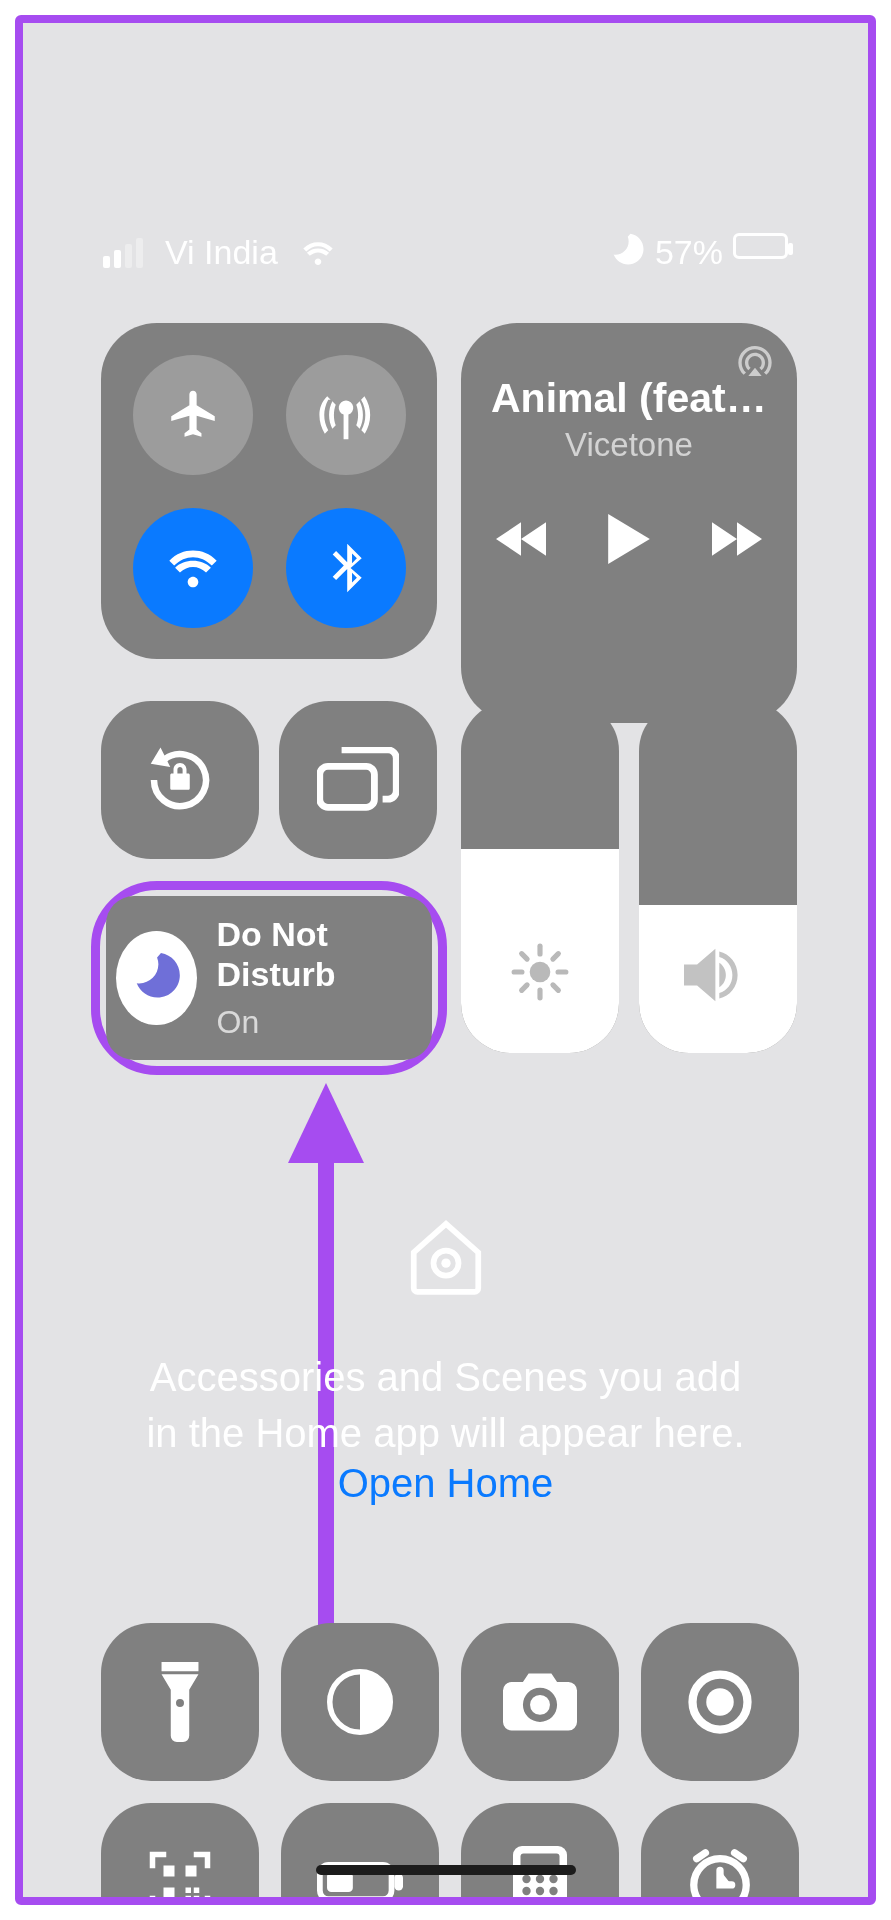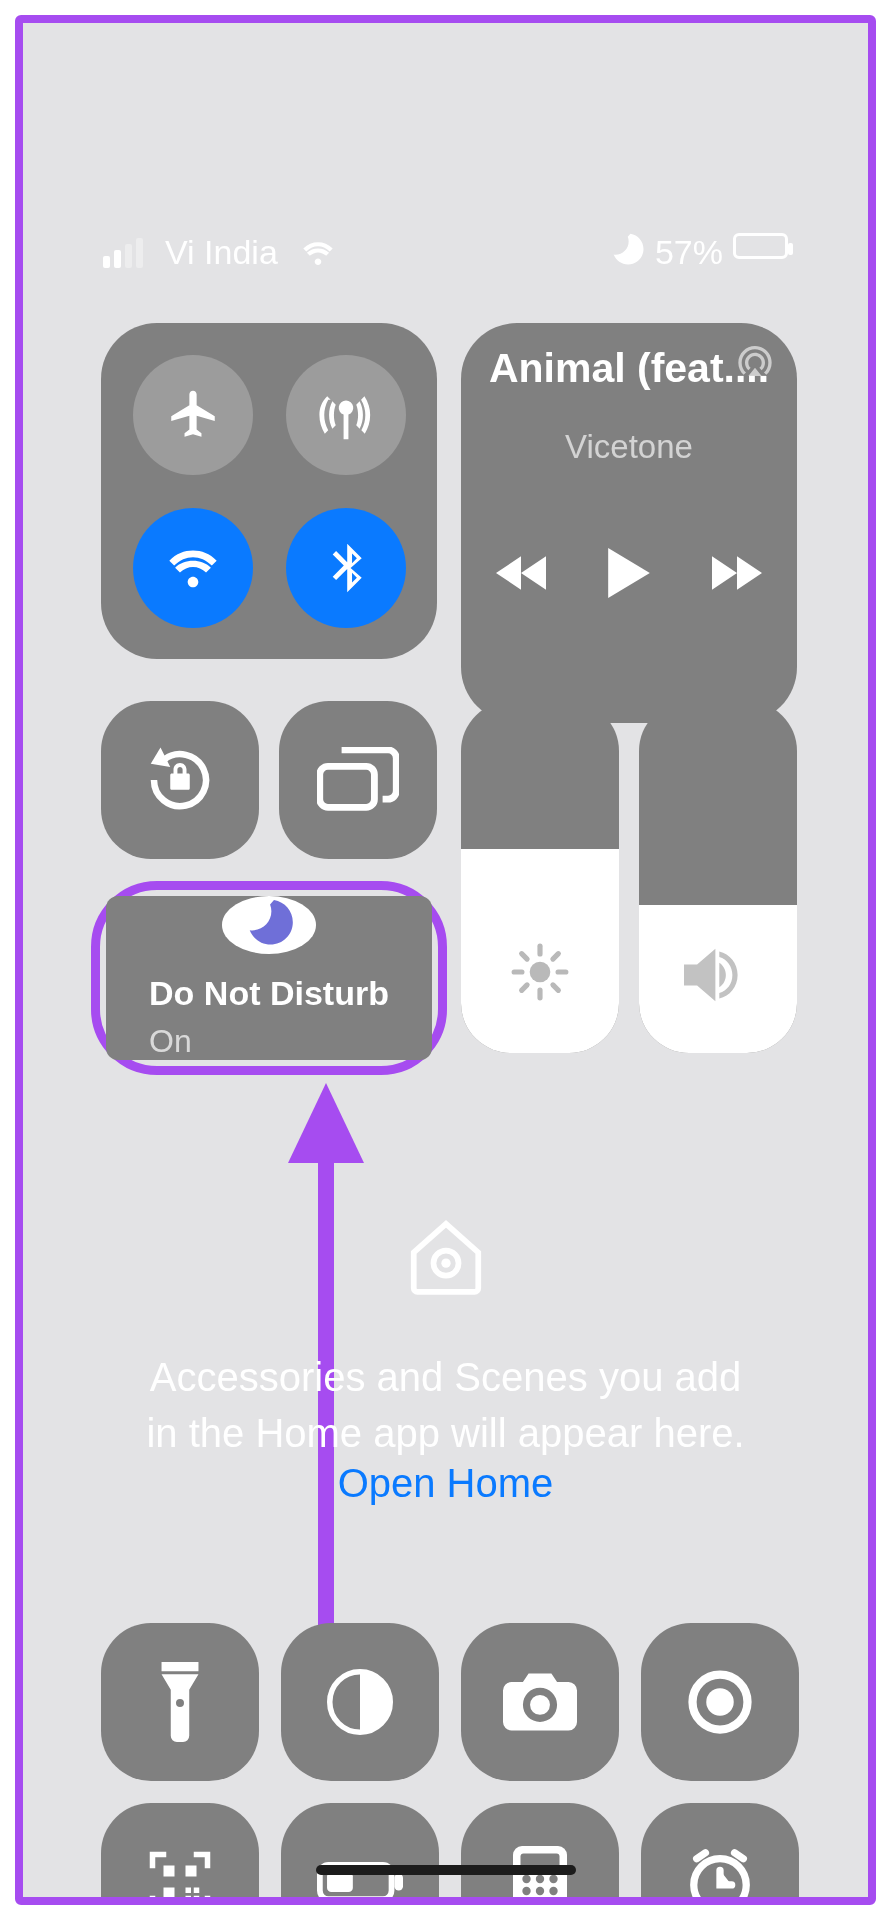--- a/index.html
+++ b/index.html
@@ -65,21 +65,21 @@
   }
   
   .conn { left:0; top:0; width:336px; height:336px; border-radius:56px;
           display:grid; grid-template:1fr 1fr / 1fr 1fr; place-items:center; padding:20px; gap:10px;}
   .circle-btn { width:120px; height:120px; border-radius:50%; display:flex; align-items:center; justify-content:center; }
   .grey-c { background: rgba(255,255,255,.22); }
   .blue-c { background:#0a7aff; }
   .circle-btn svg { width:58px; height:58px; fill:#fff; }
 
   
-  .media { left:360px; top:0; width:336px; height:400px; border-radius:56px; display:flex; flex-direction:column; align-items:center; color:#fff;gap:32px; }
+  .media { left:360px; top:0; width:336px; height:400px; border-radius:56px; padding:30px; display:flex; flex-direction:column; align-items:center; color:#fff; }
   .media .airplay { position:absolute; top:18px; right:22px; }
   .media .song { font-size:41px; font-weight:700; margin-top:22px; white-space:nowrap; overflow:hidden; text-overflow:ellipsis; width:100%; text-align:center;}
   .media .artist { font-size:33px; color:rgba(255,255,255,.65); margin-top:4px;}
   .media .controls { display:flex; gap:60px; margin-top:50px; align-items:center;}
   .media .controls svg { fill:#fff; }
 
   
   .lock { left:0;   top:378px; width:158px; height:158px; display:flex; align-items:center; justify-content:center; }
   .mirror{ left:178px; top:378px; width:158px; height:158px; display:flex; align-items:center; justify-content:center; }
 
@@ -87,21 +87,21 @@
   .slider { width:158px; height:352px; border-radius:50px; overflow:hidden; background:#808080; }
   .slider .fill { position:absolute; bottom:0; left:0; right:0; background:#fff; }
   .slider .icon { position:absolute; left:50%; transform:translateX(-50%); bottom:50px; }
   .bright { left:360px; top:378px; }
   .bright .fill { height:58%; }
   .vol    { left:538px; top:378px; }
   .vol    .fill { height:42%; }
 
   
   .dnd-wrap { position:absolute; left:-10px; top:558px; width:356px; height:194px; border:9px solid #a64cf0; border-radius:66px; }
-  .dnd { position:absolute; left:6px; top:6px; right:6px; bottom:6px; background:#808080; border-radius:12px; display:flex; align-items:center; padding:0 10px; gap:20px;flex-direction:column;}
+  .dnd { position:absolute; left:6px; top:6px; right:6px; bottom:6px; background:#808080; border-radius:28px; display:flex; align-items:center; padding:0 10px; gap:20px;}
   .dnd .moon-c { width:94px; height:94px; border-radius:50%; background:#fff; display:flex; align-items:center; justify-content:center;}
   .dnd .txt { color:#fff; }
   .dnd .title { font-size:34px; font-weight:600; line-height:1.15;}
   .dnd .state { font-size:32px; color:rgba(255,255,255,.7); margin-top:10px;}
 
   
   .arrow { position:absolute; left:175px; top:760px; width:100px; height:560px; pointer-events:none; }
 
   
   .home-section { position:absolute; top:890px; left:0; right:0; text-align:center; }

